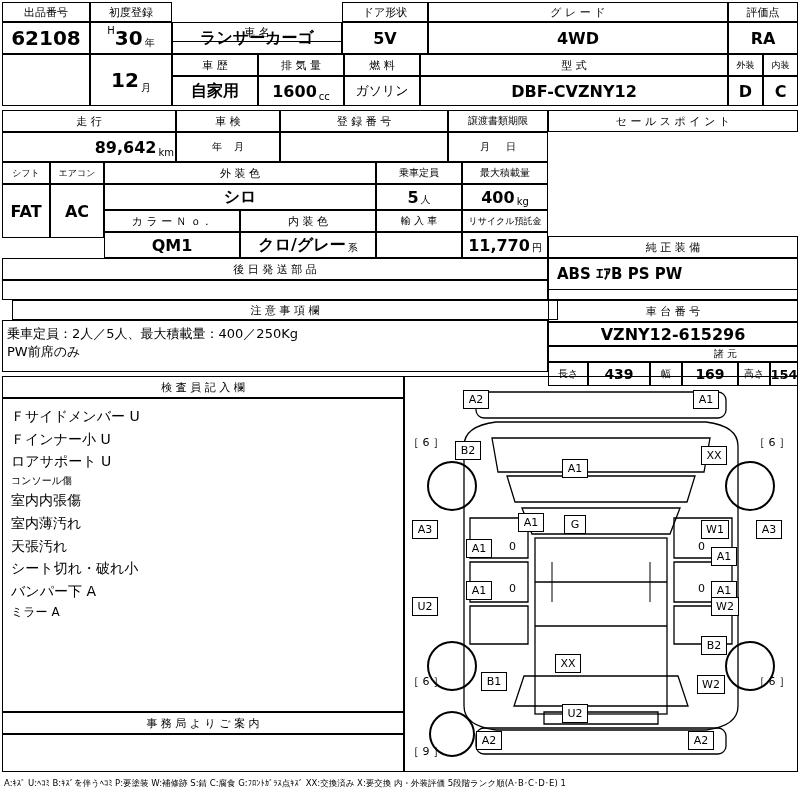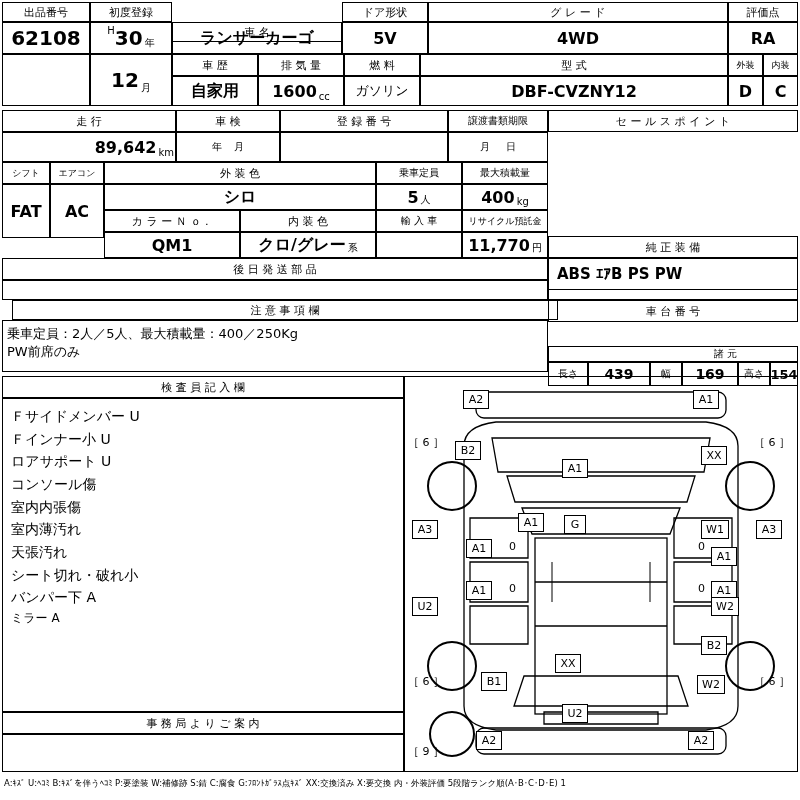--- a/index.html
+++ b/index.html
@@ -148,36 +148,37 @@
 PW前席のみ</div>
 
   <div class="bx lbl" style="left:548px;top:110px;width:250px;height:22px;">セ ー ル ス ポ イ ン ト</div>
 
   <div class="bx lft" style="left:548px;top:258px;width:250px;height:32px;padding-left:8px;font-size:15px;font-weight:bold;">ABS ｴｱB PS PW</div>
   <div class="bx lbl" style="left:548px;top:236px;width:250px;height:22px;">純 正 装 備</div>
 
   <div class="bx" style="left:548px;top:290px;width:250px;height:10px;border-top:none;"></div>
 
   <div class="bx lbl" style="left:548px;top:300px;width:250px;height:22px;">車 台 番 号</div>
+  <div class="bx mid" style="left:548px;top:322px;width:250px;height:24px;">VZNY12-615296</div>
 
   <div class="bx sm" style="left:548px;top:346px;width:250px;height:16px;justify-content:flex-end;padding-right:60px;">諸 元</div>
 
   <div class="bx sm" style="left:548px;top:362px;width:40px;height:24px;">長さ</div>
   <div class="bx b" style="left:588px;top:362px;width:62px;height:24px;font-size:14px;">439</div>
   <div class="bx sm" style="left:650px;top:362px;width:32px;height:24px;">幅</div>
   <div class="bx b" style="left:682px;top:362px;width:56px;height:24px;font-size:14px;">169</div>
   <div class="bx sm" style="left:738px;top:362px;width:32px;height:24px;">高さ</div>
   <div class="bx b" style="left:770px;top:362px;width:28px;height:24px;font-size:13px;">154</div>
 
   <div class="bx lbl" style="left:2px;top:376px;width:402px;height:22px;">検 査 員 記 入 欄</div>
   <div class="bx col" style="left:2px;top:398px;width:402px;height:314px;align-items:flex-start;justify-content:flex-start;padding:6px 0 0 8px;">
     <div class="ins-line" style="font-size:14px;line-height:1.62;">Ｆサイドメンバー U</div>
     <div class="ins-line" style="font-size:14px;line-height:1.62;">Ｆインナー小 U</div>
     <div class="ins-line" style="font-size:14px;line-height:1.62;">ロアサポート U</div>
-    <div class="ins-line" style="font-size:14px;line-height:1.62;">コンソール傷</div>
+    <div class="ins-line" style="font-size:10px;line-height:1.62;">コンソール傷</div>
     <div class="ins-line" style="font-size:14px;line-height:1.62;">室内内張傷</div>
     <div class="ins-line" style="font-size:14px;line-height:1.62;">室内薄汚れ</div>
     <div class="ins-line" style="font-size:14px;line-height:1.62;">天張汚れ</div>
     <div class="ins-line" style="font-size:14px;line-height:1.62;">シート切れ・破れ小</div>
     <div class="ins-line" style="font-size:14px;line-height:1.62;">バンパー下 A</div>
     <div class="ins-line" style="font-size:12px;line-height:1.62;">ミラー A</div>
   </div>
 
   <div class="bx lbl" style="left:2px;top:712px;width:402px;height:22px;">事 務 局 よ り ご 案 内</div>
   <div class="bx" style="left:2px;top:734px;width:402px;height:38px;"></div>

